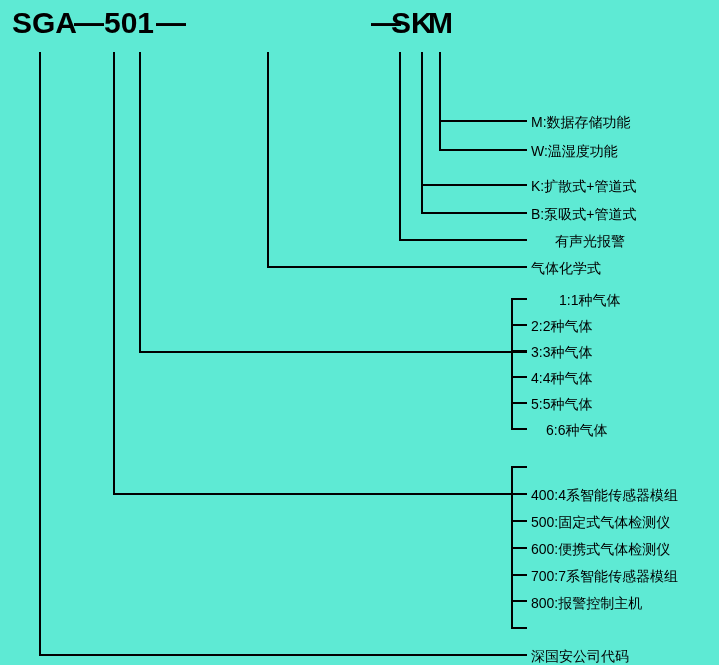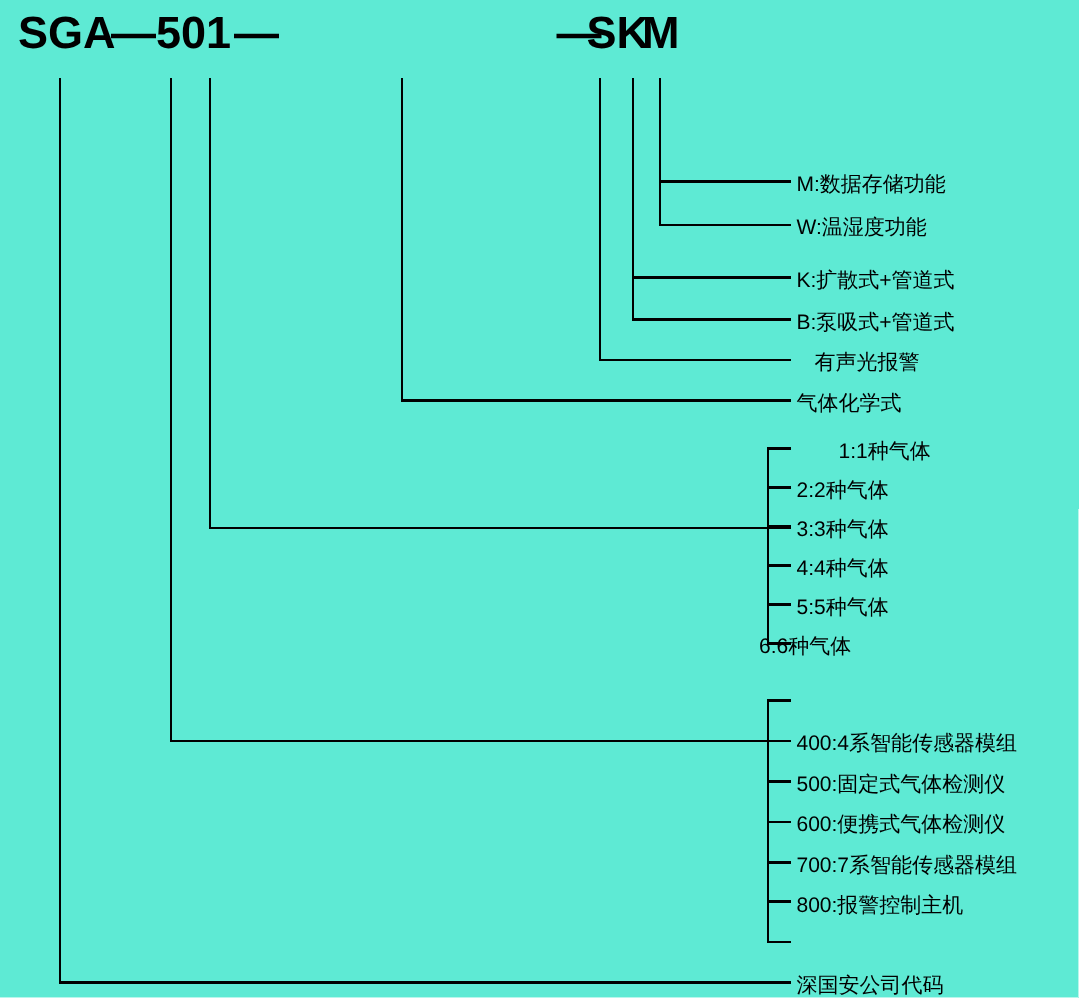--- a/index.html
+++ b/index.html
@@ -99,30 +99,30 @@
     <span class="code-tok" style="left:391px; top:0px;">SK</span>
     <span class="code-tok" style="left:428px; top:0px;">M</span>
   </div>
 
   <span class="lbl" style="left:531px; top:113px;">M:数据存储功能</span>
   <span class="lbl" style="left:531px; top:142px;">W:温湿度功能</span>
 
   <span class="lbl" style="left:531px; top:177px;">K:扩散式+管道式</span>
   <span class="lbl" style="left:531px; top:205px;">B:泵吸式+管道式</span>
 
-  <span class="lbl" style="left:543px; top:232px;">有声光报警</span>
+  <span class="lbl" style="left:555px; top:232px;">有声光报警</span>
 
   <span class="lbl" style="left:531px; top:259px;">气体化学式</span>
 
   <span class="lbl" style="left:531px; top:291px;margin-left:28px;">1:1种气体</span>
   <span class="lbl" style="left:531px; top:317px;">2:2种气体</span>
   <span class="lbl" style="left:531px; top:343px;">3:3种气体</span>
   <span class="lbl" style="left:531px; top:369px;">4:4种气体</span>
   <span class="lbl" style="left:531px; top:395px;">5:5种气体</span>
-  <span class="lbl" style="left:506px; top:421px;text-align:right;">6:6种气体</span>
+  <span class="lbl" style="left:546px; top:421px;text-align:right;">6:6种气体</span>
 
   <span class="lbl" style="left:531px; top:486px;">400:4系智能传感器模组</span>
   <span class="lbl" style="left:531px; top:513px;">500:固定式气体检测仪</span>
   <span class="lbl" style="left:531px; top:540px;">600:便携式气体检测仪</span>
   <span class="lbl" style="left:531px; top:567px;">700:7系智能传感器模组</span>
   <span class="lbl" style="left:531px; top:594px;">800:报警控制主机</span>
 
   <span class="lbl" style="left:531px; top:647px;">深国安公司代码</span>
 
 </div>

